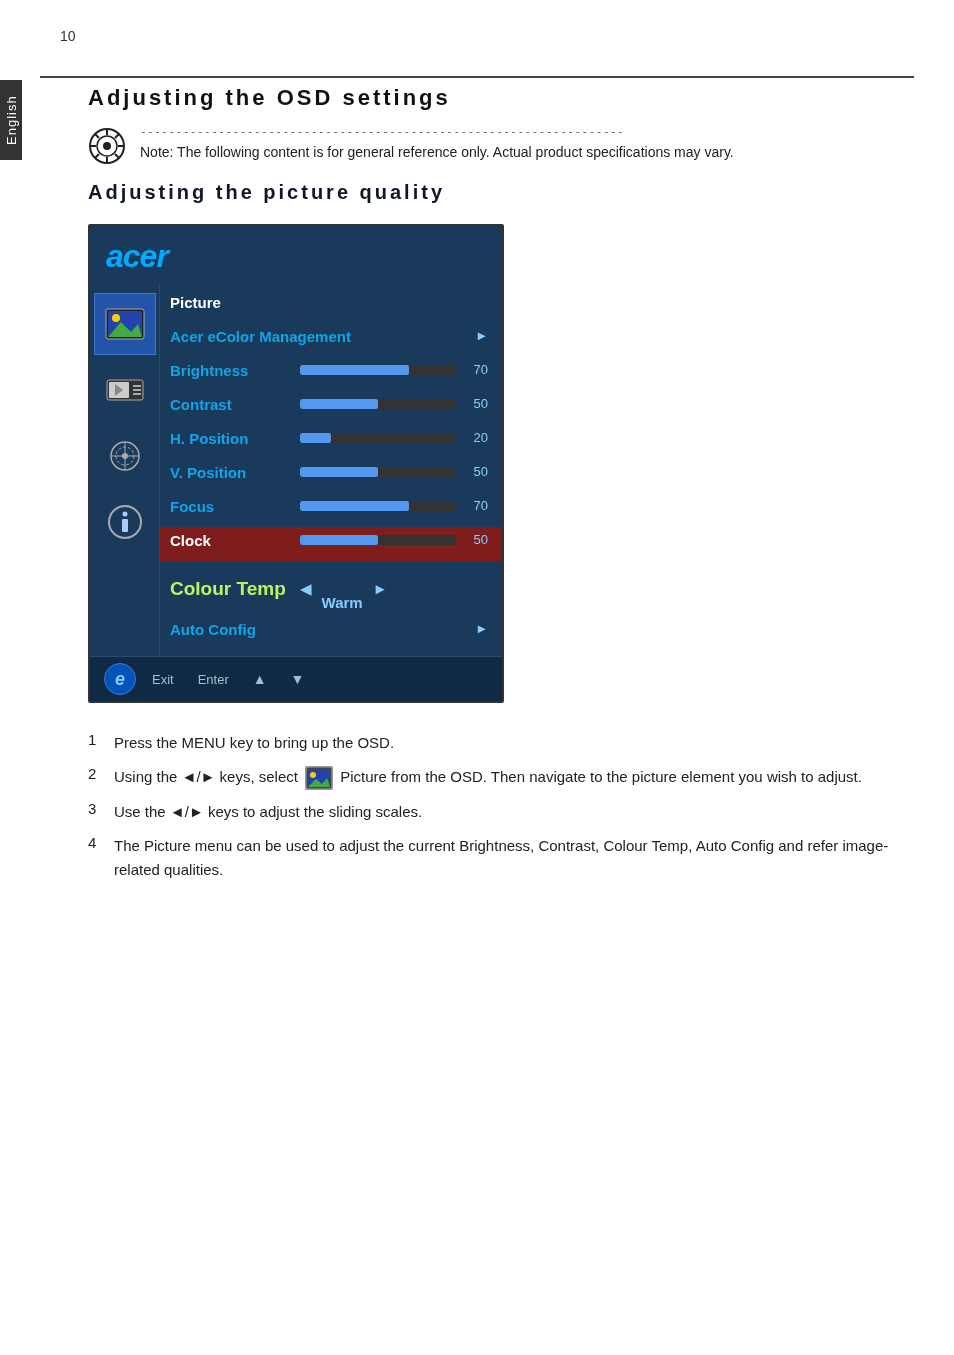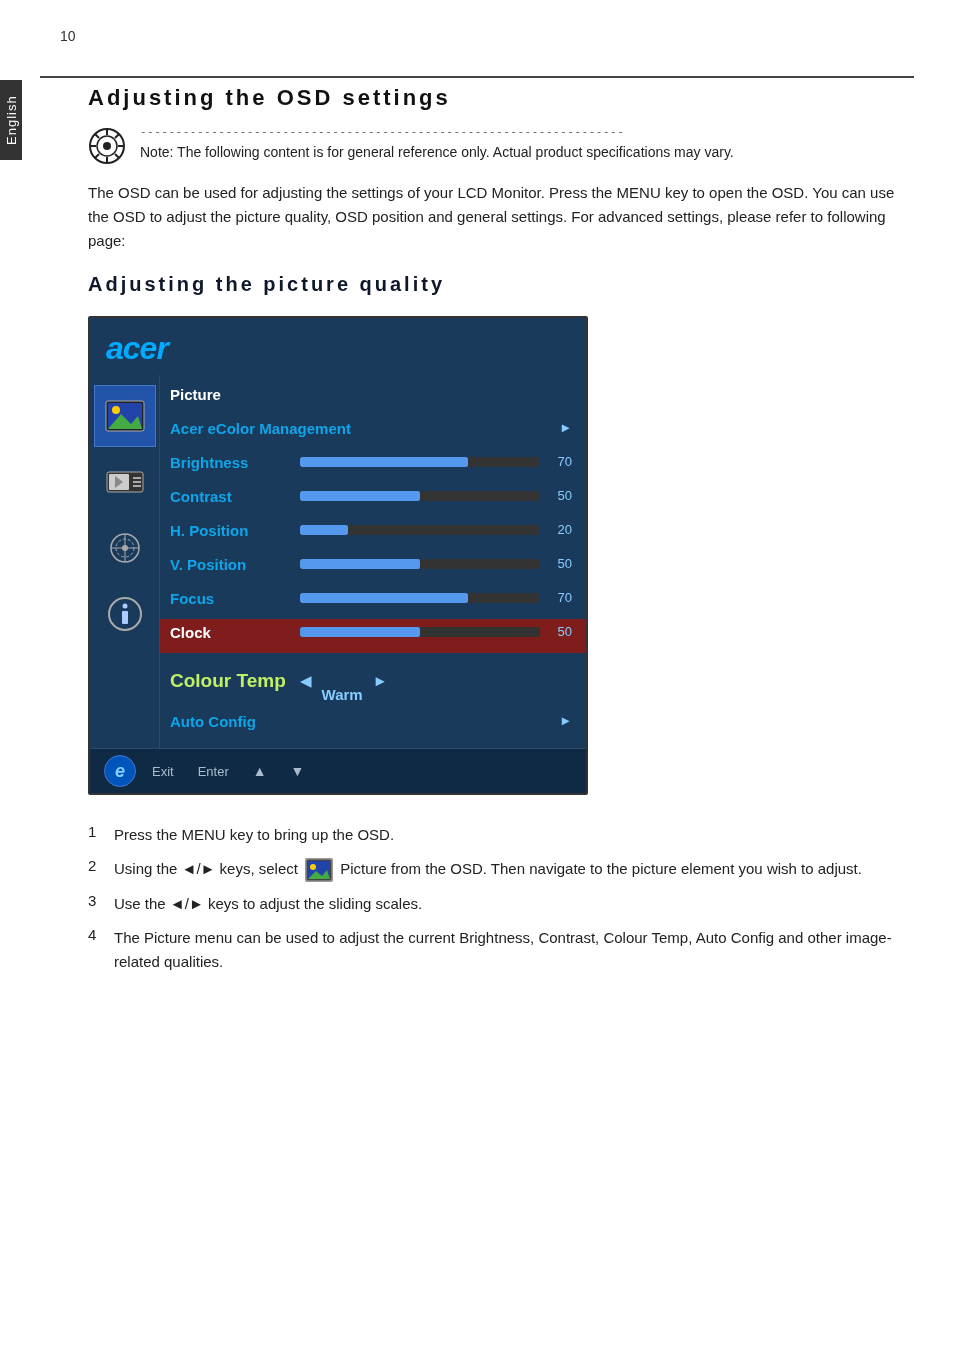--- a/index.html
+++ b/index.html
@@ -114,21 +114,21 @@
     .sub-section-title {
       font-size: 20px;
       font-weight: bold;
       letter-spacing: 3px;
       margin-bottom: 20px;
       color: #0f172a;
     }
 
     
     .osd-container {
-      width: 500px;
+      width: 416px;
       border: 2px solid #333;
       background: #1a3a5c;
       margin-bottom: 28px;
       border-radius: 2px;
       overflow: hidden;
     }
 
     .osd-header {
       background: #1a3a5c;
       padding: 12px 16px 8px 16px;
@@ -362,21 +362,20 @@
         <path d="M7 7 L11 11 M27 27 L31 31 M7 31 L11 27 M27 11 L31 7" stroke="#222" stroke-width="2"></path>
         <circle cx="19" cy="19" r="4" fill="#222"></circle>
       </svg>
     </div>
     <div class="note-text-block">
       <div class="note-dashes">--------------------------------------------------------------------</div>
       <div class="note-text">Note: The following content is for general reference only. Actual product specifications may vary.</div>
     </div>
   </div>
 
-  <p class="body-text">The OSD can be used for adjusting the settings of your LCD Monitor. Press the MENU key to open the OSD. You can use the OSD to adjust the picture quality, OSD position and general settings. For advanced settings, please refer to following page:</p>
 
   <h2 class="sub-section-title">Adjusting the picture quality</h2>
 
   <div class="osd-container">
 
     <div class="osd-header">
       <div class="acer-logo">acer</div>
     </div>
 
     <div class="osd-body">
@@ -540,17 +539,17 @@
         </span>
         Picture from the OSD. Then navigate to the picture element you wish to adjust.
       </span>
     </div>
     <div class="instruction-item">
       <span class="instruction-num">3</span>
       <span class="instruction-text">Use the ◄/► keys to adjust the sliding scales.</span>
     </div>
     <div class="instruction-item">
       <span class="instruction-num">4</span>
-      <span class="instruction-text">The Picture menu can be used to adjust the current Brightness, Contrast, Colour Temp, Auto Config and other image-related qualities.</span>
+      <span class="instruction-text">The Picture menu can be used to adjust the current Brightness, Contrast, Colour Temp, Auto Config and refer image-related qualities.</span>
     </div>
   </div>
 
 </div>
 
 </body></html>

